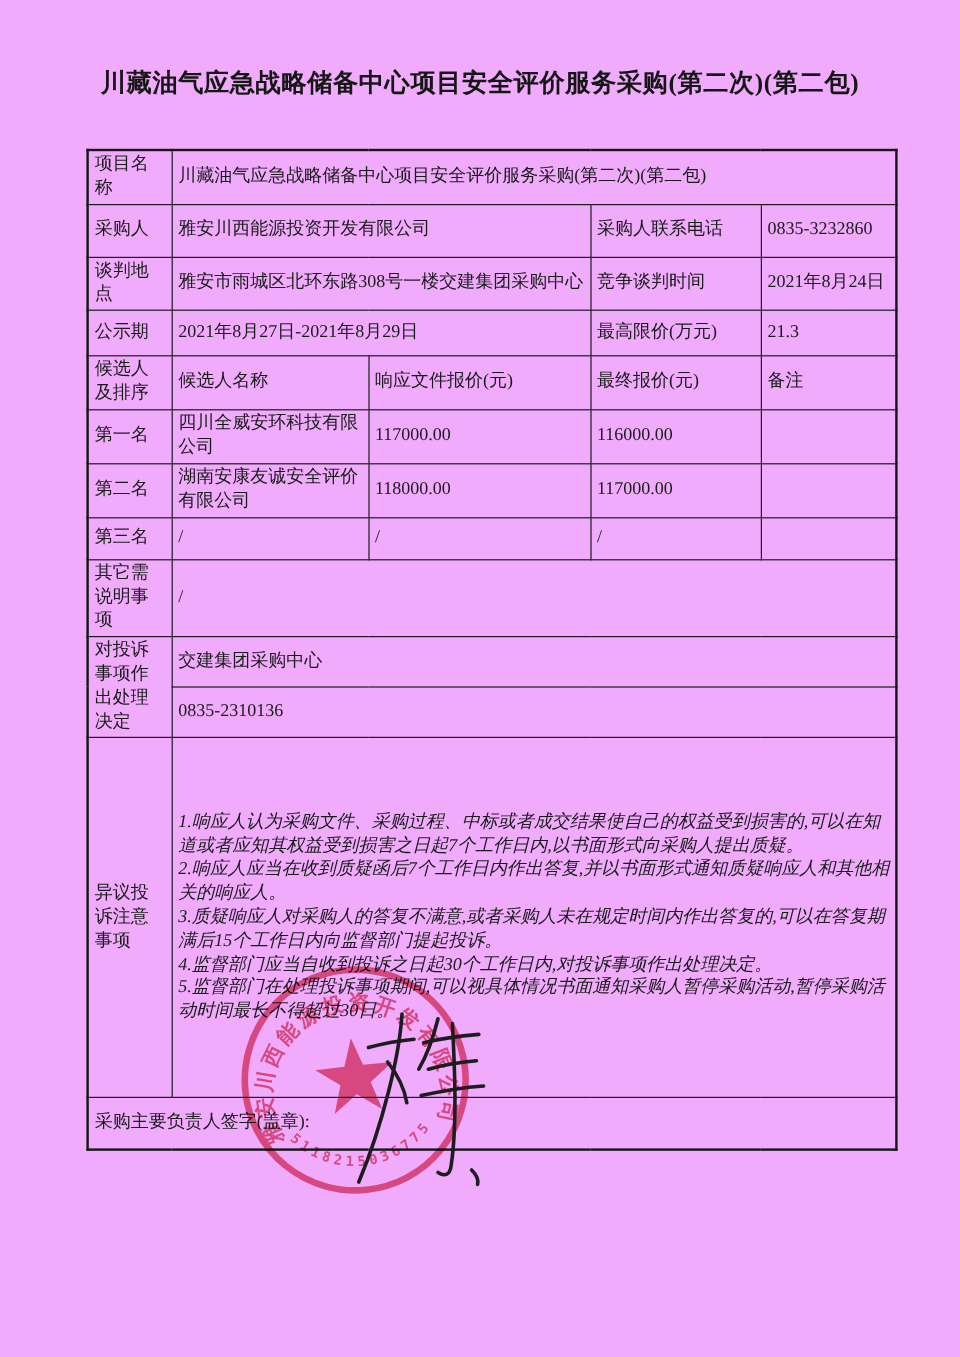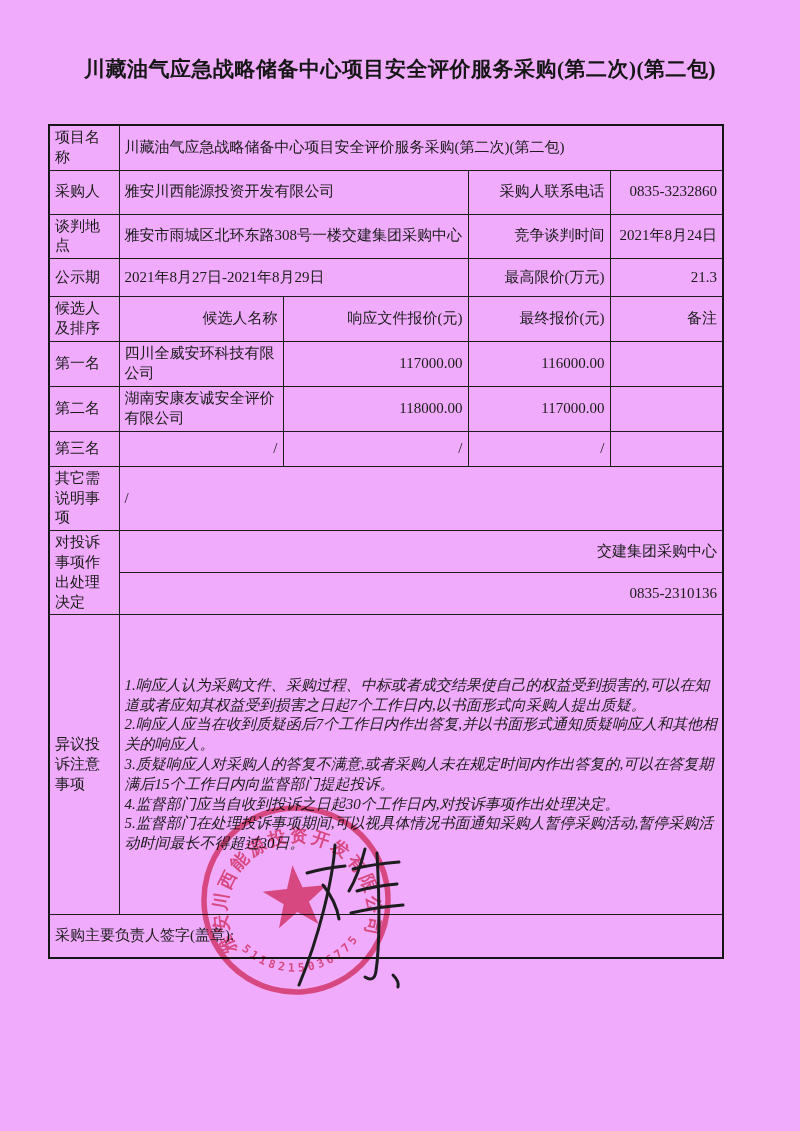--- a/index.html
+++ b/index.html
@@ -9,33 +9,33 @@
     font-family:"Liberation Serif","DejaVu Serif",serif;
     color:#1a1a1a;
   }
   .page{position:absolute;inset:0;background:#f0abfc;overflow:hidden;}
   .doc-title{
     position:absolute;top:54px;left:0;width:100%;
     text-align:center;font-weight:bold;font-size:21px;line-height:1.5;
     color:#161616;letter-spacing:0.5px;
   }
   table.doc{
-    position:absolute;left:48px;top:124px;width:674px;
+    position:absolute;left:72px;top:124px;width:674px;
     border-collapse:collapse;table-layout:fixed;
     border:2.4px solid #161616;
     padding-left:40px;
   }
   table.doc td{
     border:1.6px solid #1c1c1c;
     font-size:15px;line-height:1.32;
     padding:2px 5px;vertical-align:middle;
     overflow:hidden;
   }
   td.lbl{padding:2px 3px 2px 4px;word-break:break-all;}
-  td.ctr{text-align:right;}
+  td.ctr{text-align:left;}
   td.left{text-align:left;padding-left:7px;}
   td.obj{
     font-size:14.6px;line-height:1.58;padding:6px 9px;word-break:break-all;
   }
   .obj-line{margin:0;font-style:italic;}
   .sig-cell{padding-left:7px;font-size:15px;margin-left:19px;}
   .stamp-wrap{
     position:absolute;left:189px;top:793px;width:214px;height:214px;
     mix-blend-mode:multiply;opacity:0.82;pointer-events:none;
   }

